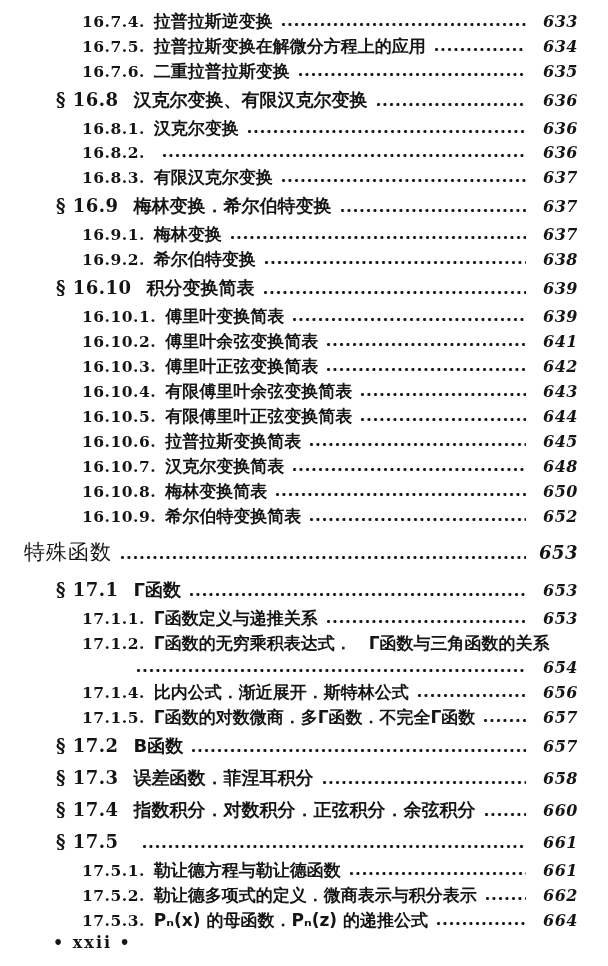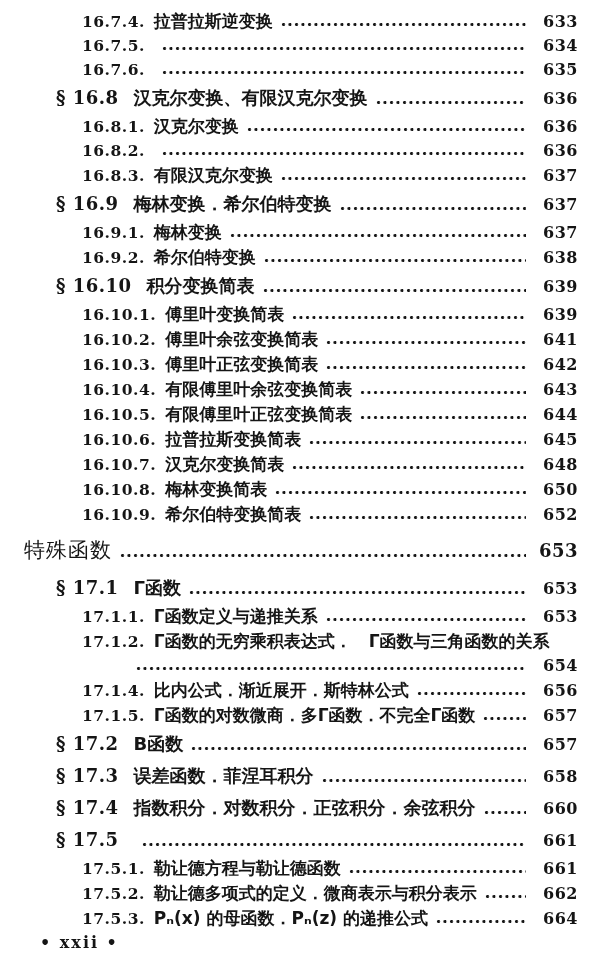--- a/index.html
+++ b/index.html
@@ -27,21 +27,21 @@
     white-space: nowrap;
   }
 
   .num, .pg {
     font-family: "DejaVu Serif", "Liberation Serif", serif;
     font-weight: 700;
     letter-spacing: 0.5px;
   }
   .title { font-weight: 600; }
 
-  .pg { width: 46px; text-align: right; flex: 0 0 auto; font-size: 16px; }
+  .pg { width: 46px; text-align: right; flex: 0 0 auto; font-size: 16px; font-style: italic; }
 
   .leader {
     flex: 1 1 auto;
     height: 7px;
     align-self: flex-end;
     margin: 0 6px 6px 8px;
     background-image: radial-gradient(circle at 2.5px 3.5px, var(--ink, #151515) 1.25px, rgba(0,0,0,0) 1.8px);
     background-size: 6.5px 7px;
     background-repeat: repeat-x;
   }
@@ -56,46 +56,48 @@
   .row.chapter { padding-left: 0; font-size: 21px; line-height: 33px; margin: 7px 0 5px; }
   .row.chapter .num { font-family: "DejaVu Sans", sans-serif; font-weight: 800; margin-right: 18px; letter-spacing: 1px; }
   .row.chapter .title { font-weight: 400; letter-spacing: 1px; }
   .row.chapter .pg { font-size: 18px; }
   .row.chapter .leader { margin-bottom: 8px; }
 
   .row.cont { padding-left: 104px; font-size: 17px; }
 
   .footer {
     position: absolute;
-    left: 40px;
+    left: 53px;
     bottom: 14px;
     font-family: "DejaVu Serif", "Liberation Serif", serif;
     font-weight: 700;
     font-size: 16px;
     letter-spacing: 2px;
   }
 </style>
 </head>
 <body>
 
 <div class="page">
   <div class="toc" id="toc">
       <div class="row sub">
     <span class="num">16.7.4.</span>
     <span class="title">拉普拉斯逆变换</span>
     <span class="leader"></span>
     <span class="pg">633</span>
   </div>
       <div class="row sub">
     <span class="num">16.7.5.</span>
+    <span class="title">拉普拉斯变换在解微分方程上的应用</span>
     <span class="leader"></span>
     <span class="pg">634</span>
   </div>
       <div class="row sub">
     <span class="num">16.7.6.</span>
+    <span class="title">二重拉普拉斯变换</span>
     <span class="leader"></span>
     <span class="pg">635</span>
   </div>
       <div class="row section">
     <span class="num">§ 16.8</span>
     <span class="title">汉克尔变换、有限汉克尔变换</span>
     <span class="leader"></span>
     <span class="pg">636</span>
   </div>
       <div class="row sub">

